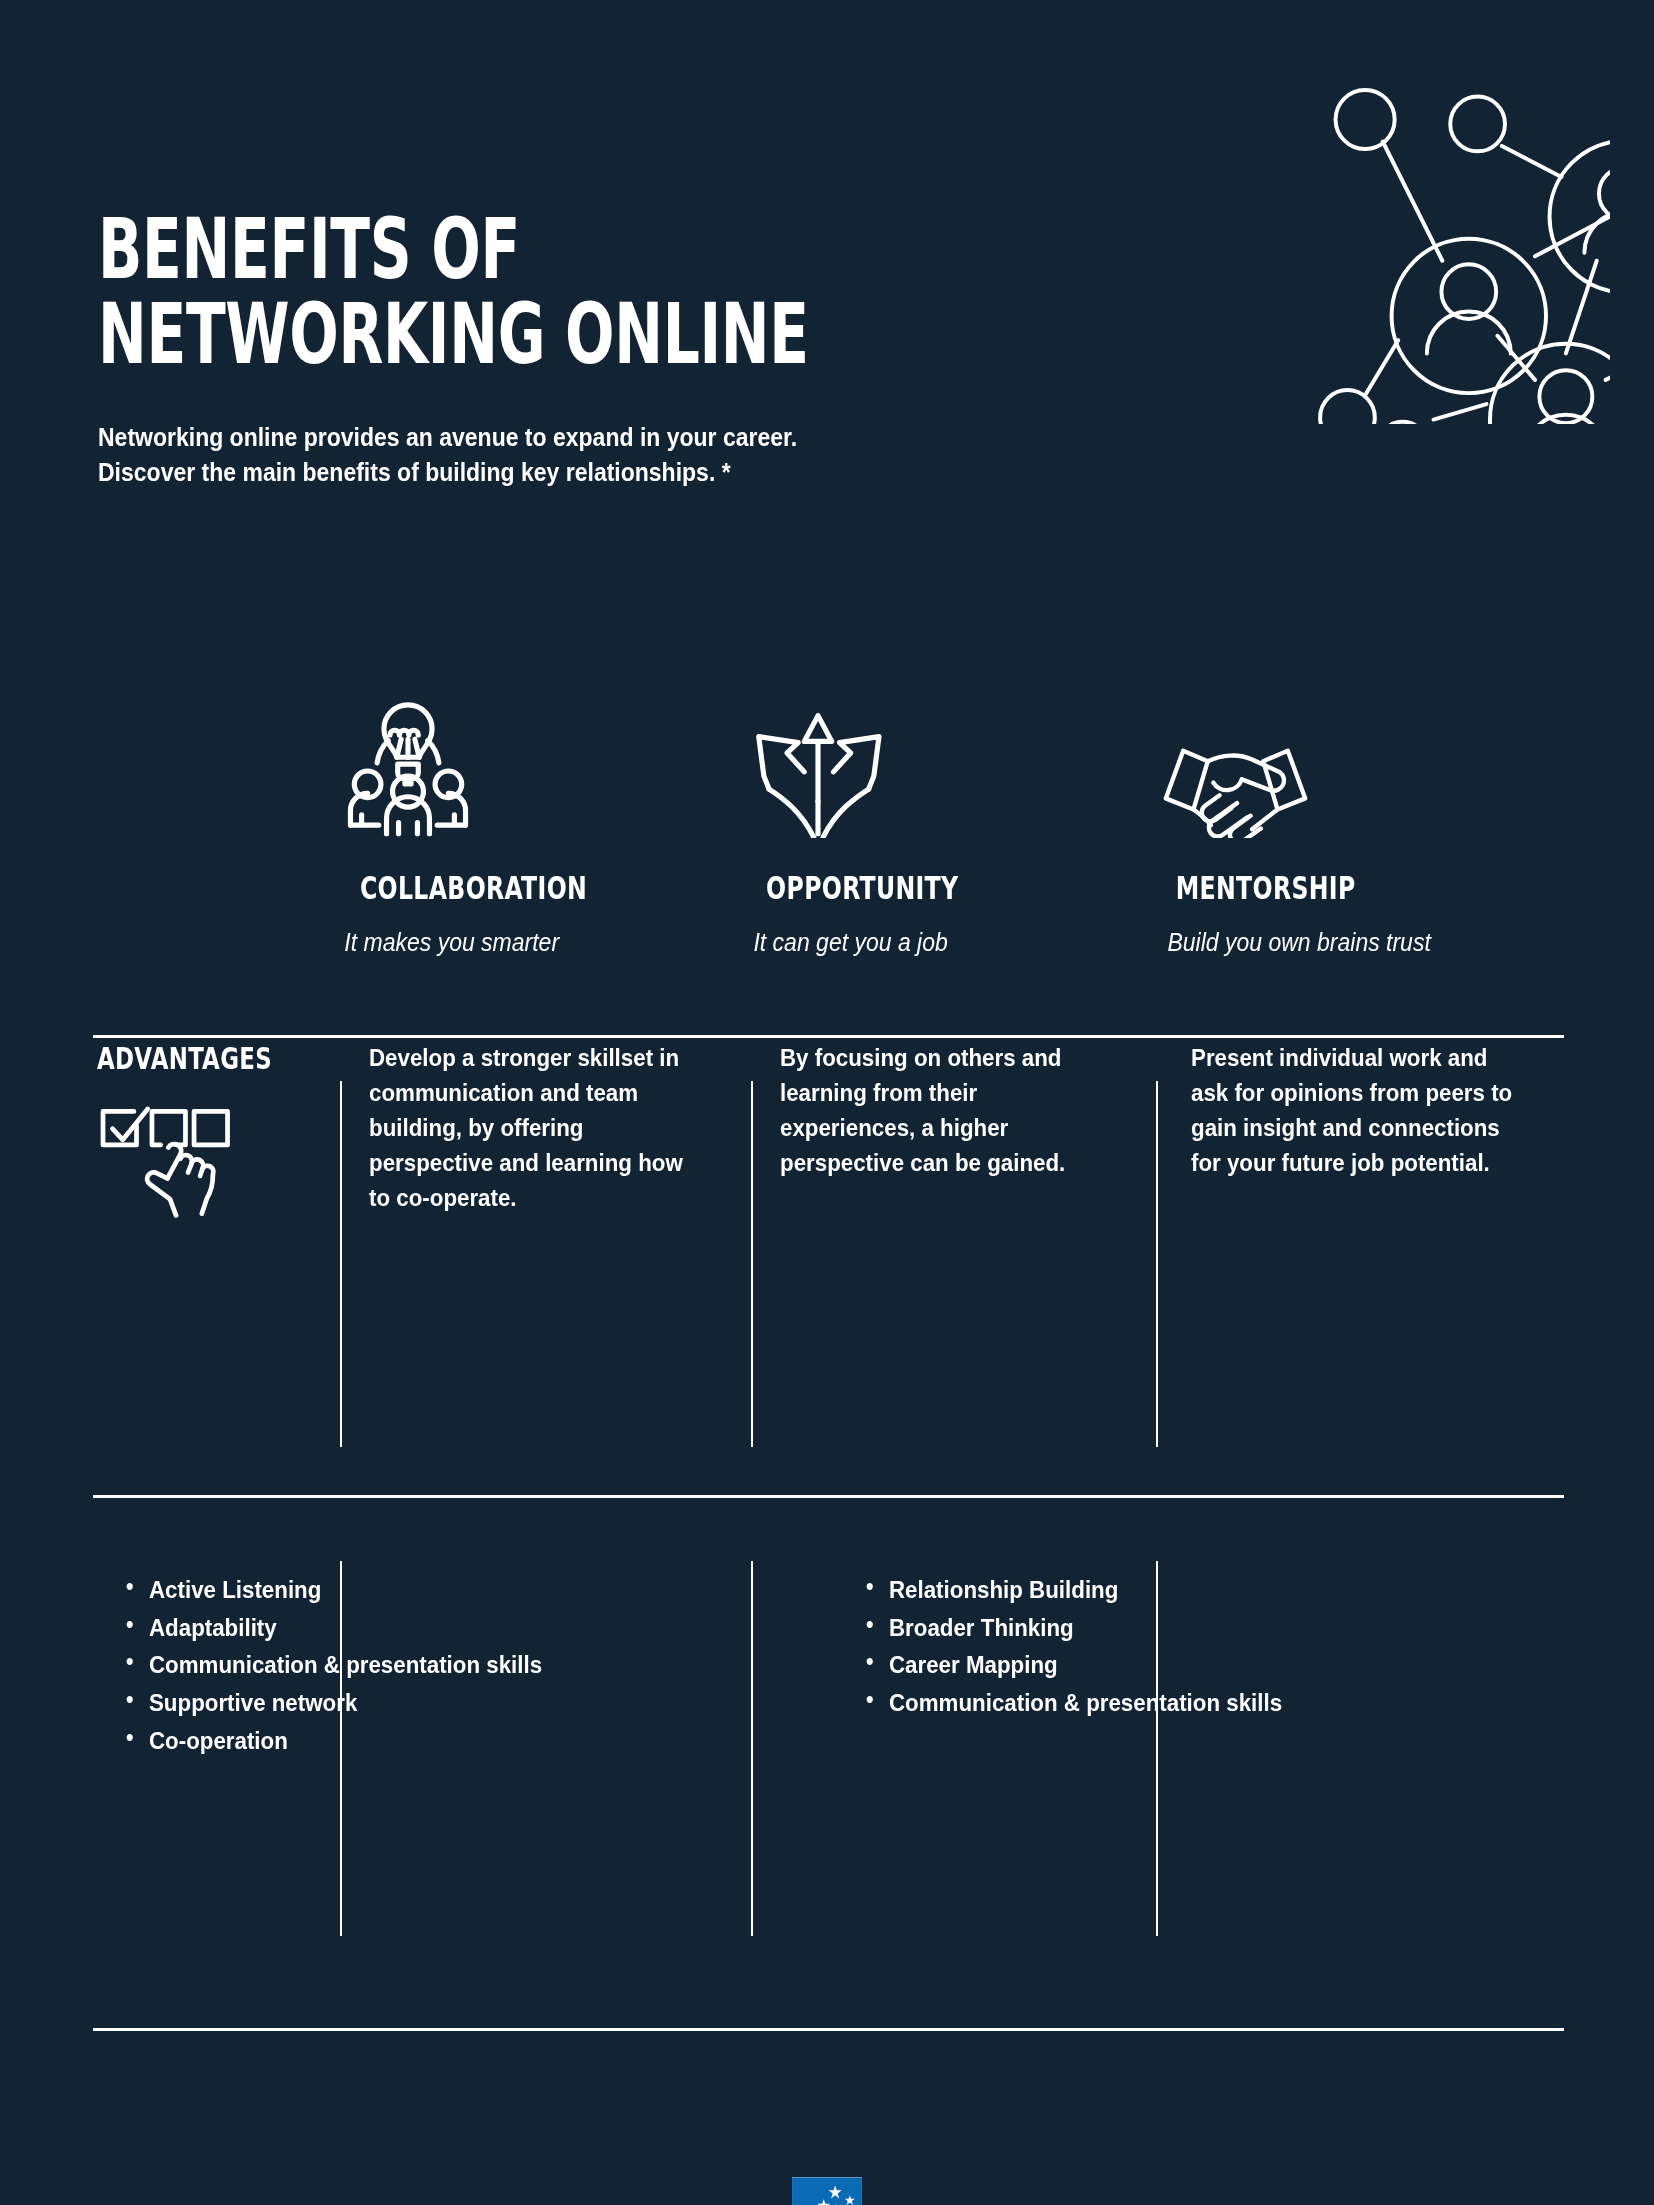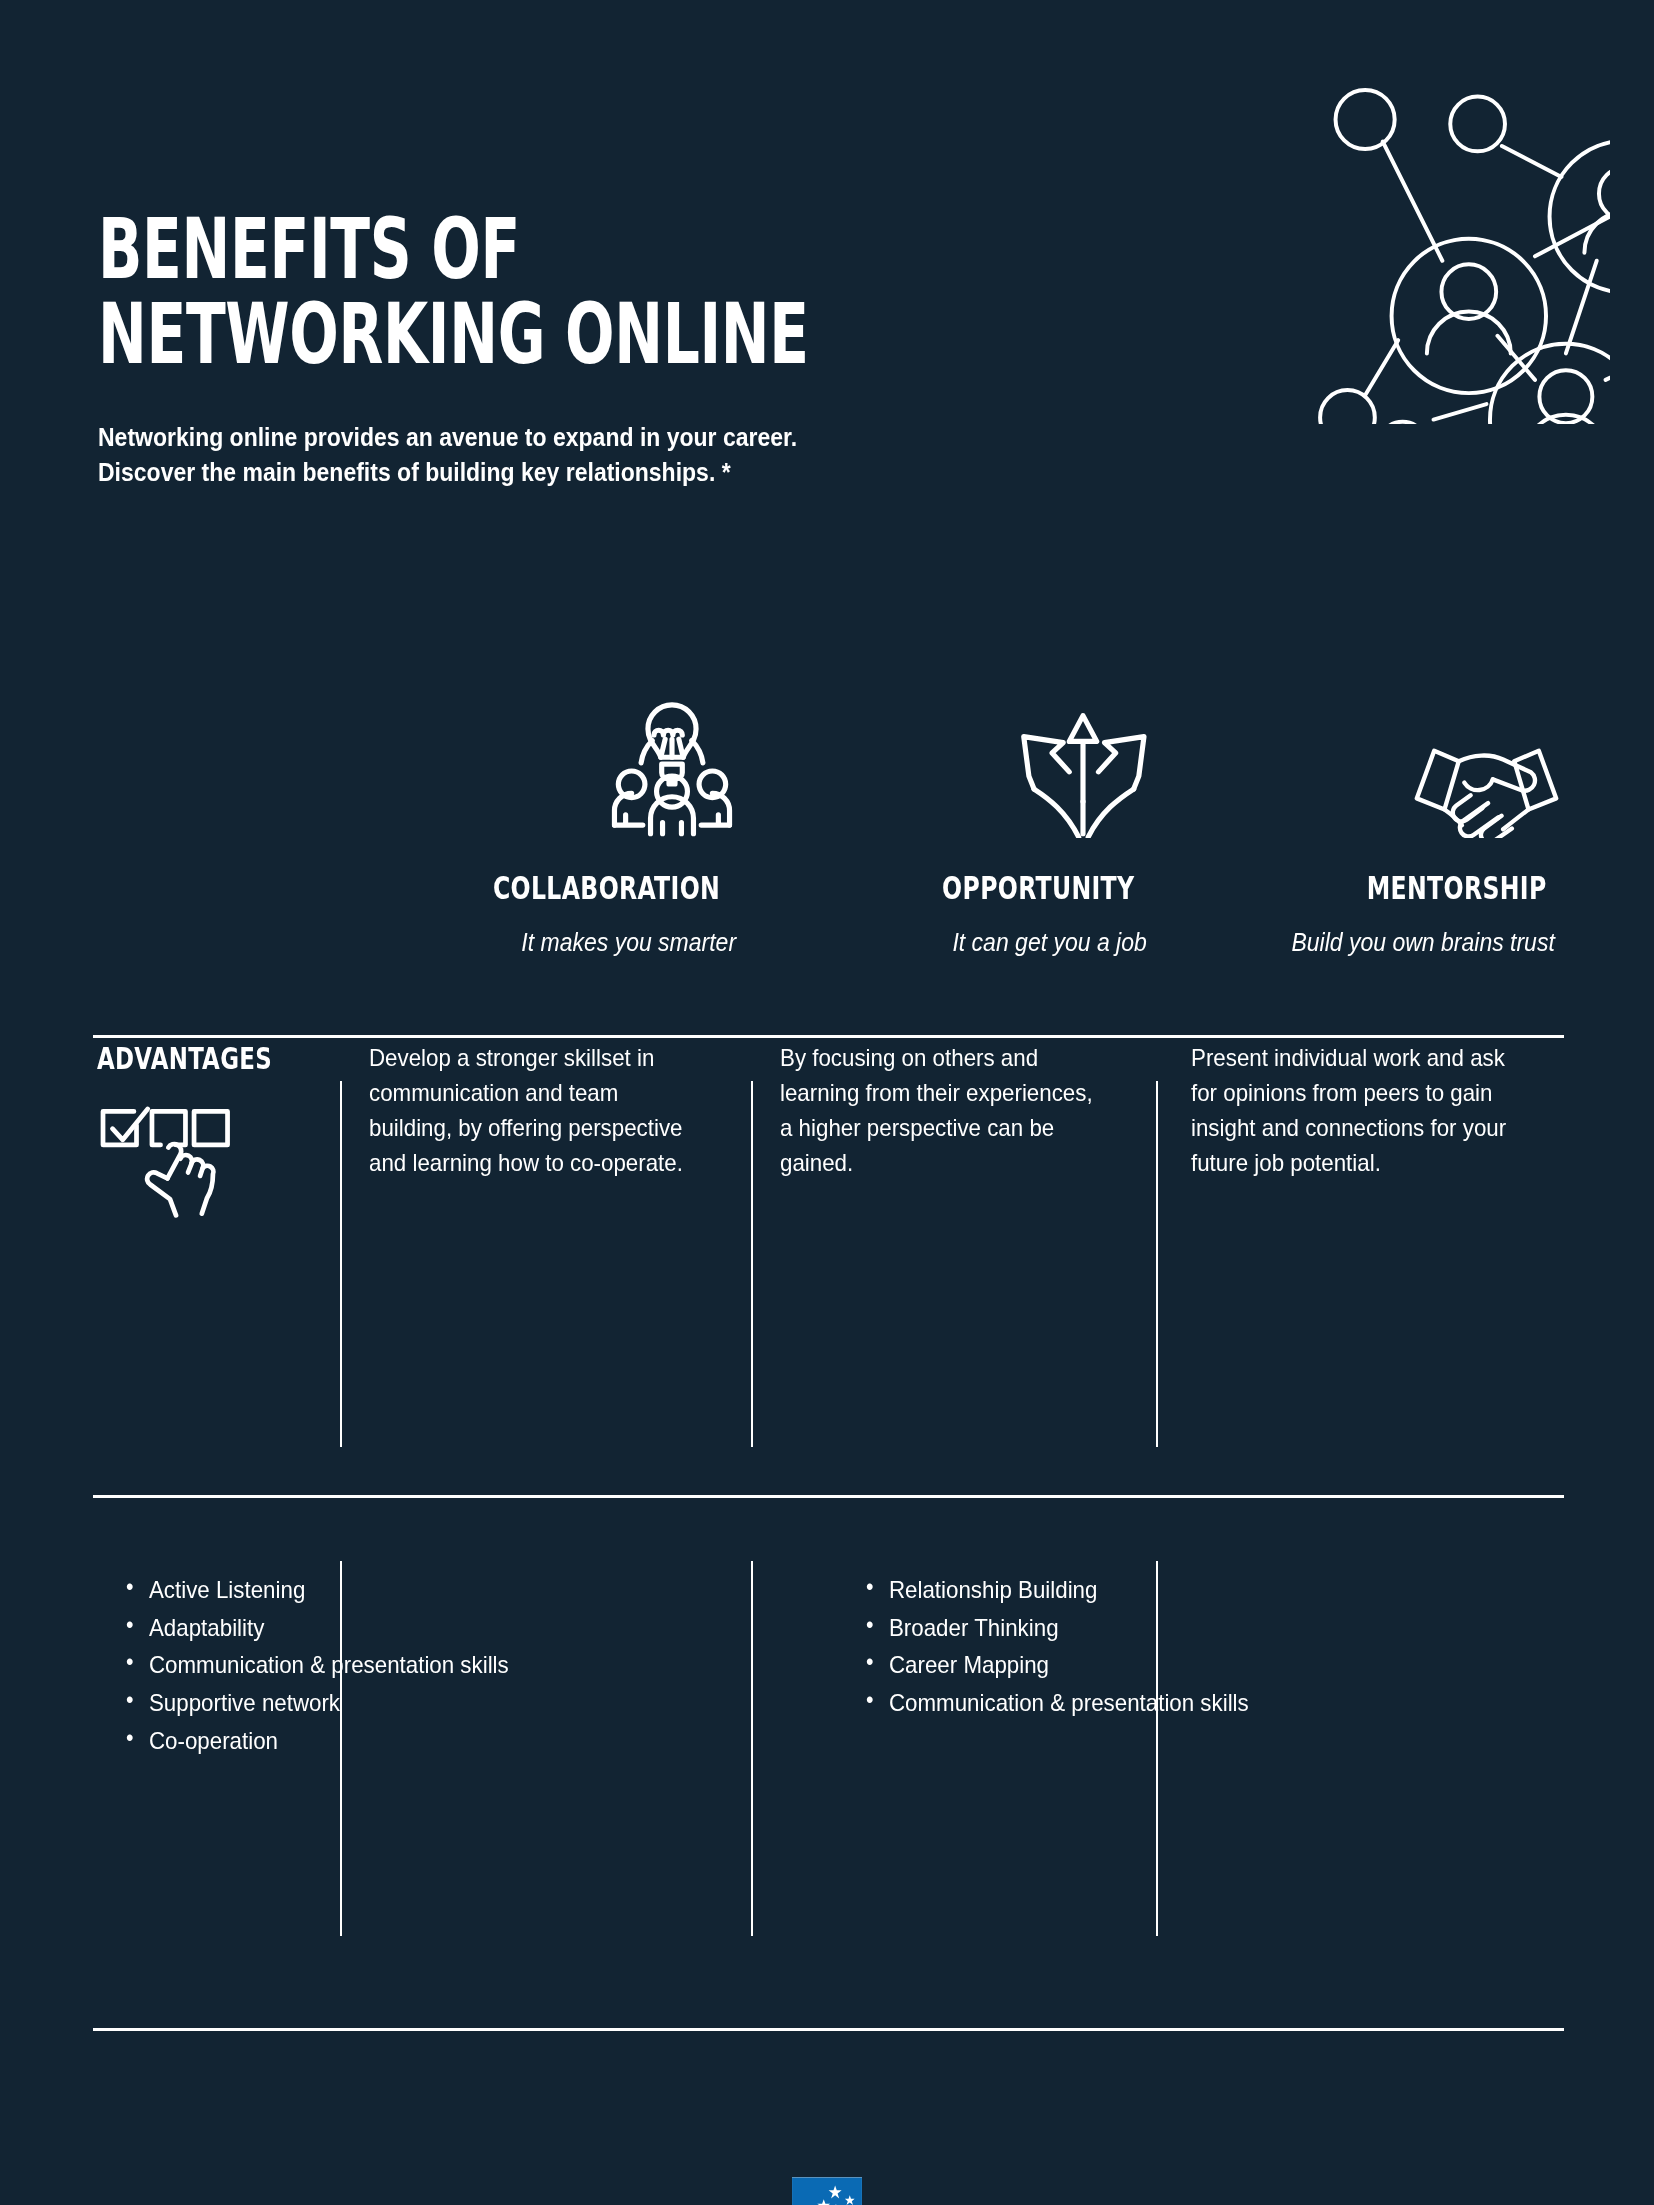--- a/index.html
+++ b/index.html
@@ -51,21 +51,21 @@
   
   .pillars{
     position:absolute; left:88px; top:662px; right:88px;
     display:flex;
   }
   .pillar-spacer{ width:247px; flex:0 0 247px; }
   .pillar{
     flex:1 1 0;
     display:flex;
     flex-direction:column;
-    align-items:flex-end;
+    align-items:flex-start;
     text-align:center;
   }
   .pillar-icon{ height:176px; display:flex; align-items:flex-end; justify-content:center; }
   .pillar-name{
     margin-top:31px;
     color:#fff;
     font-family:"Liberation Sans Narrow","DejaVu Sans Condensed","Liberation Sans",sans-serif;
     font-weight:bold;
     font-size:32px;
     letter-spacing:0.4px;
@@ -106,20 +106,21 @@
     transform:scaleX(0.82);
     transform-origin:left top;
   }
   .row-label-icon{ margin-top:25.6px; }
 
   .col{
     flex:1 1 0;
     box-sizing:border-box;
     padding-left:34px;
     padding-right:22px;
+    font-weight:bold;
   }
   .col-body{
     color:#ffffff;
     font-size:24px;
     line-height:1.46;
     transform:scaleX(0.93);
     transform-origin:left top;
   }
   ul.skills{
     margin:0; padding:0; list-style:none;

